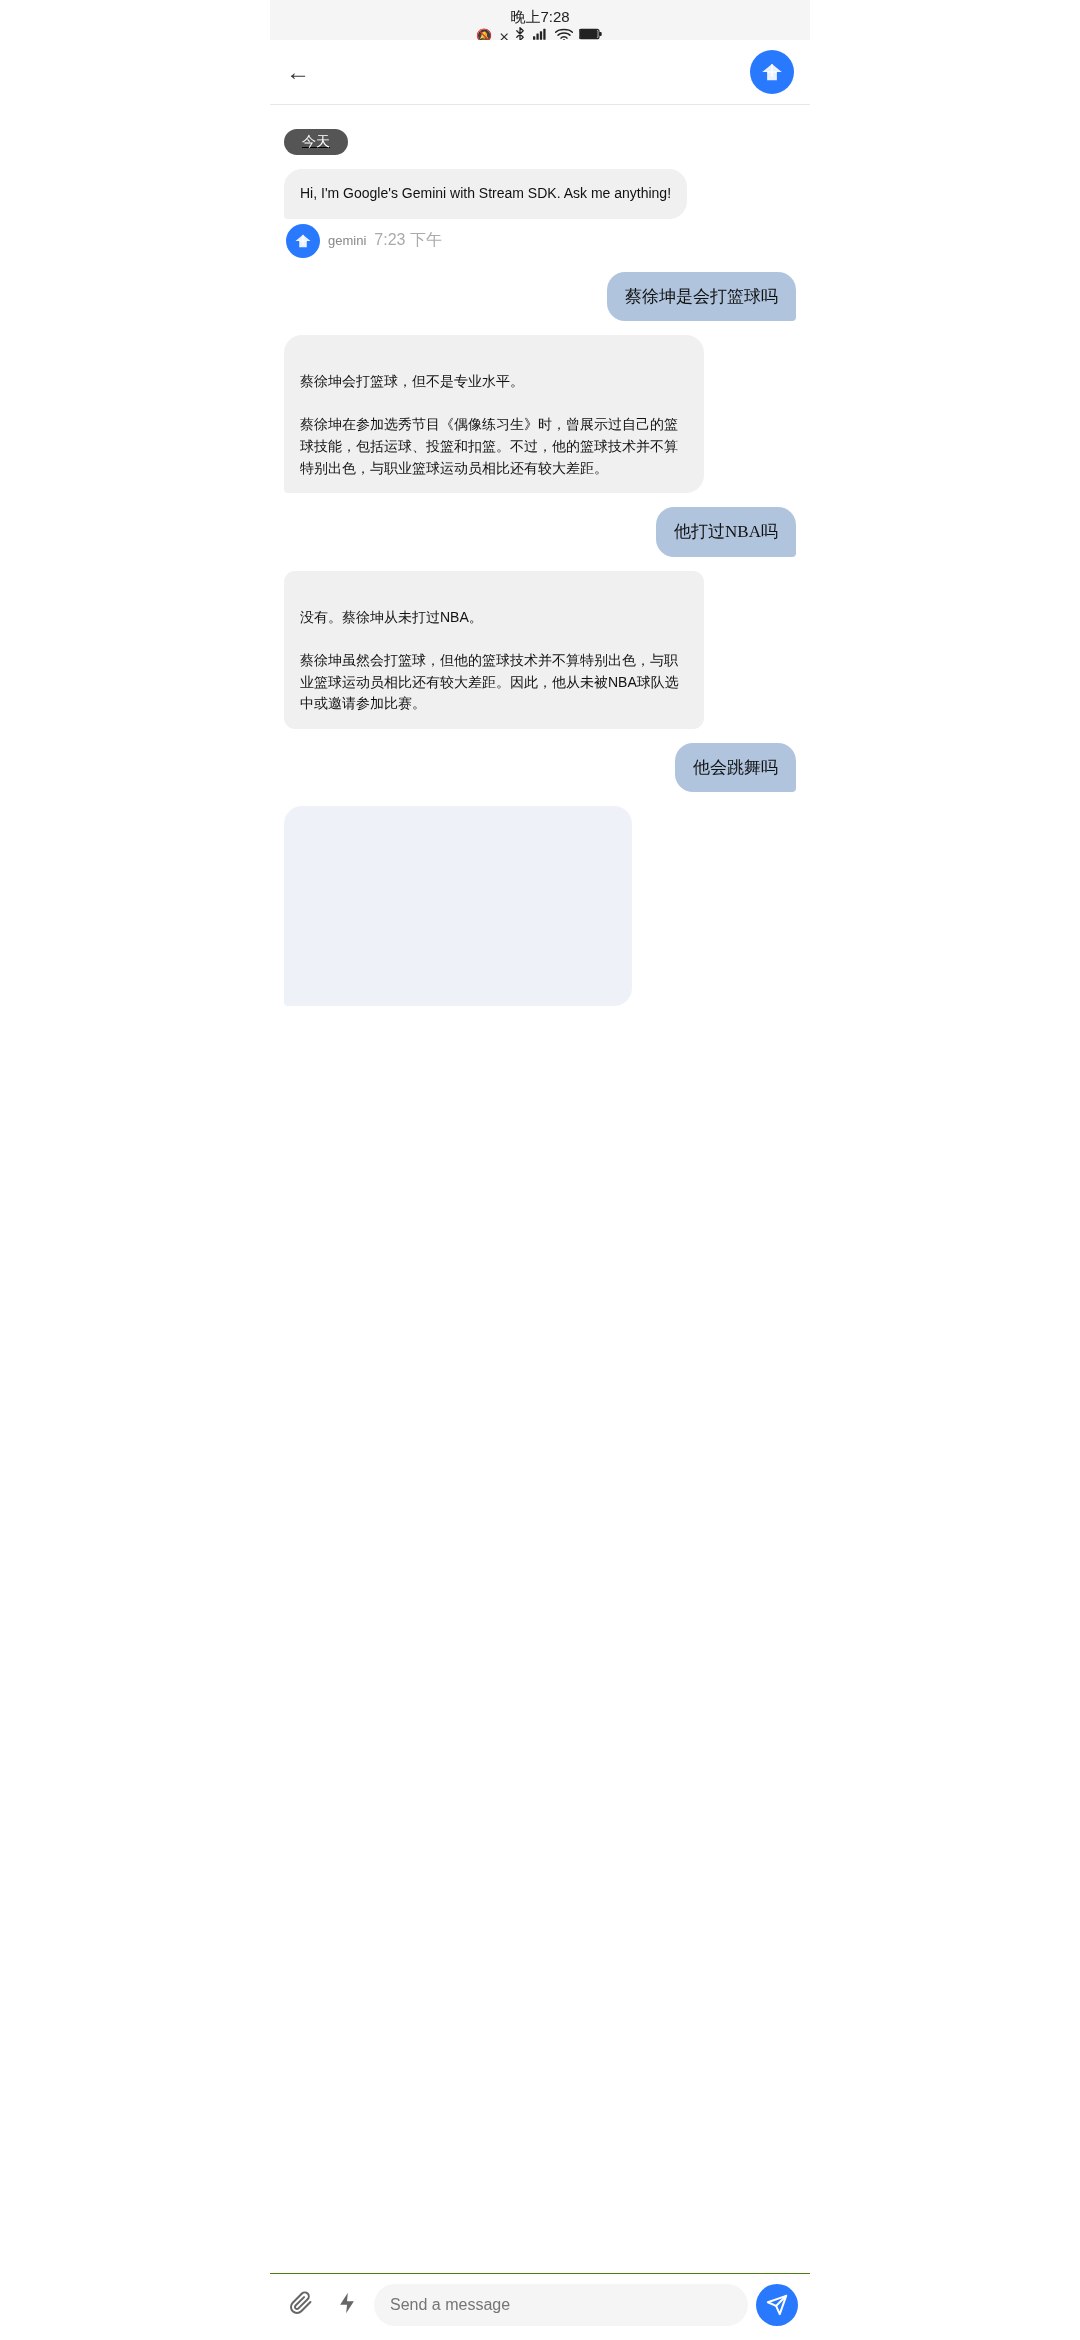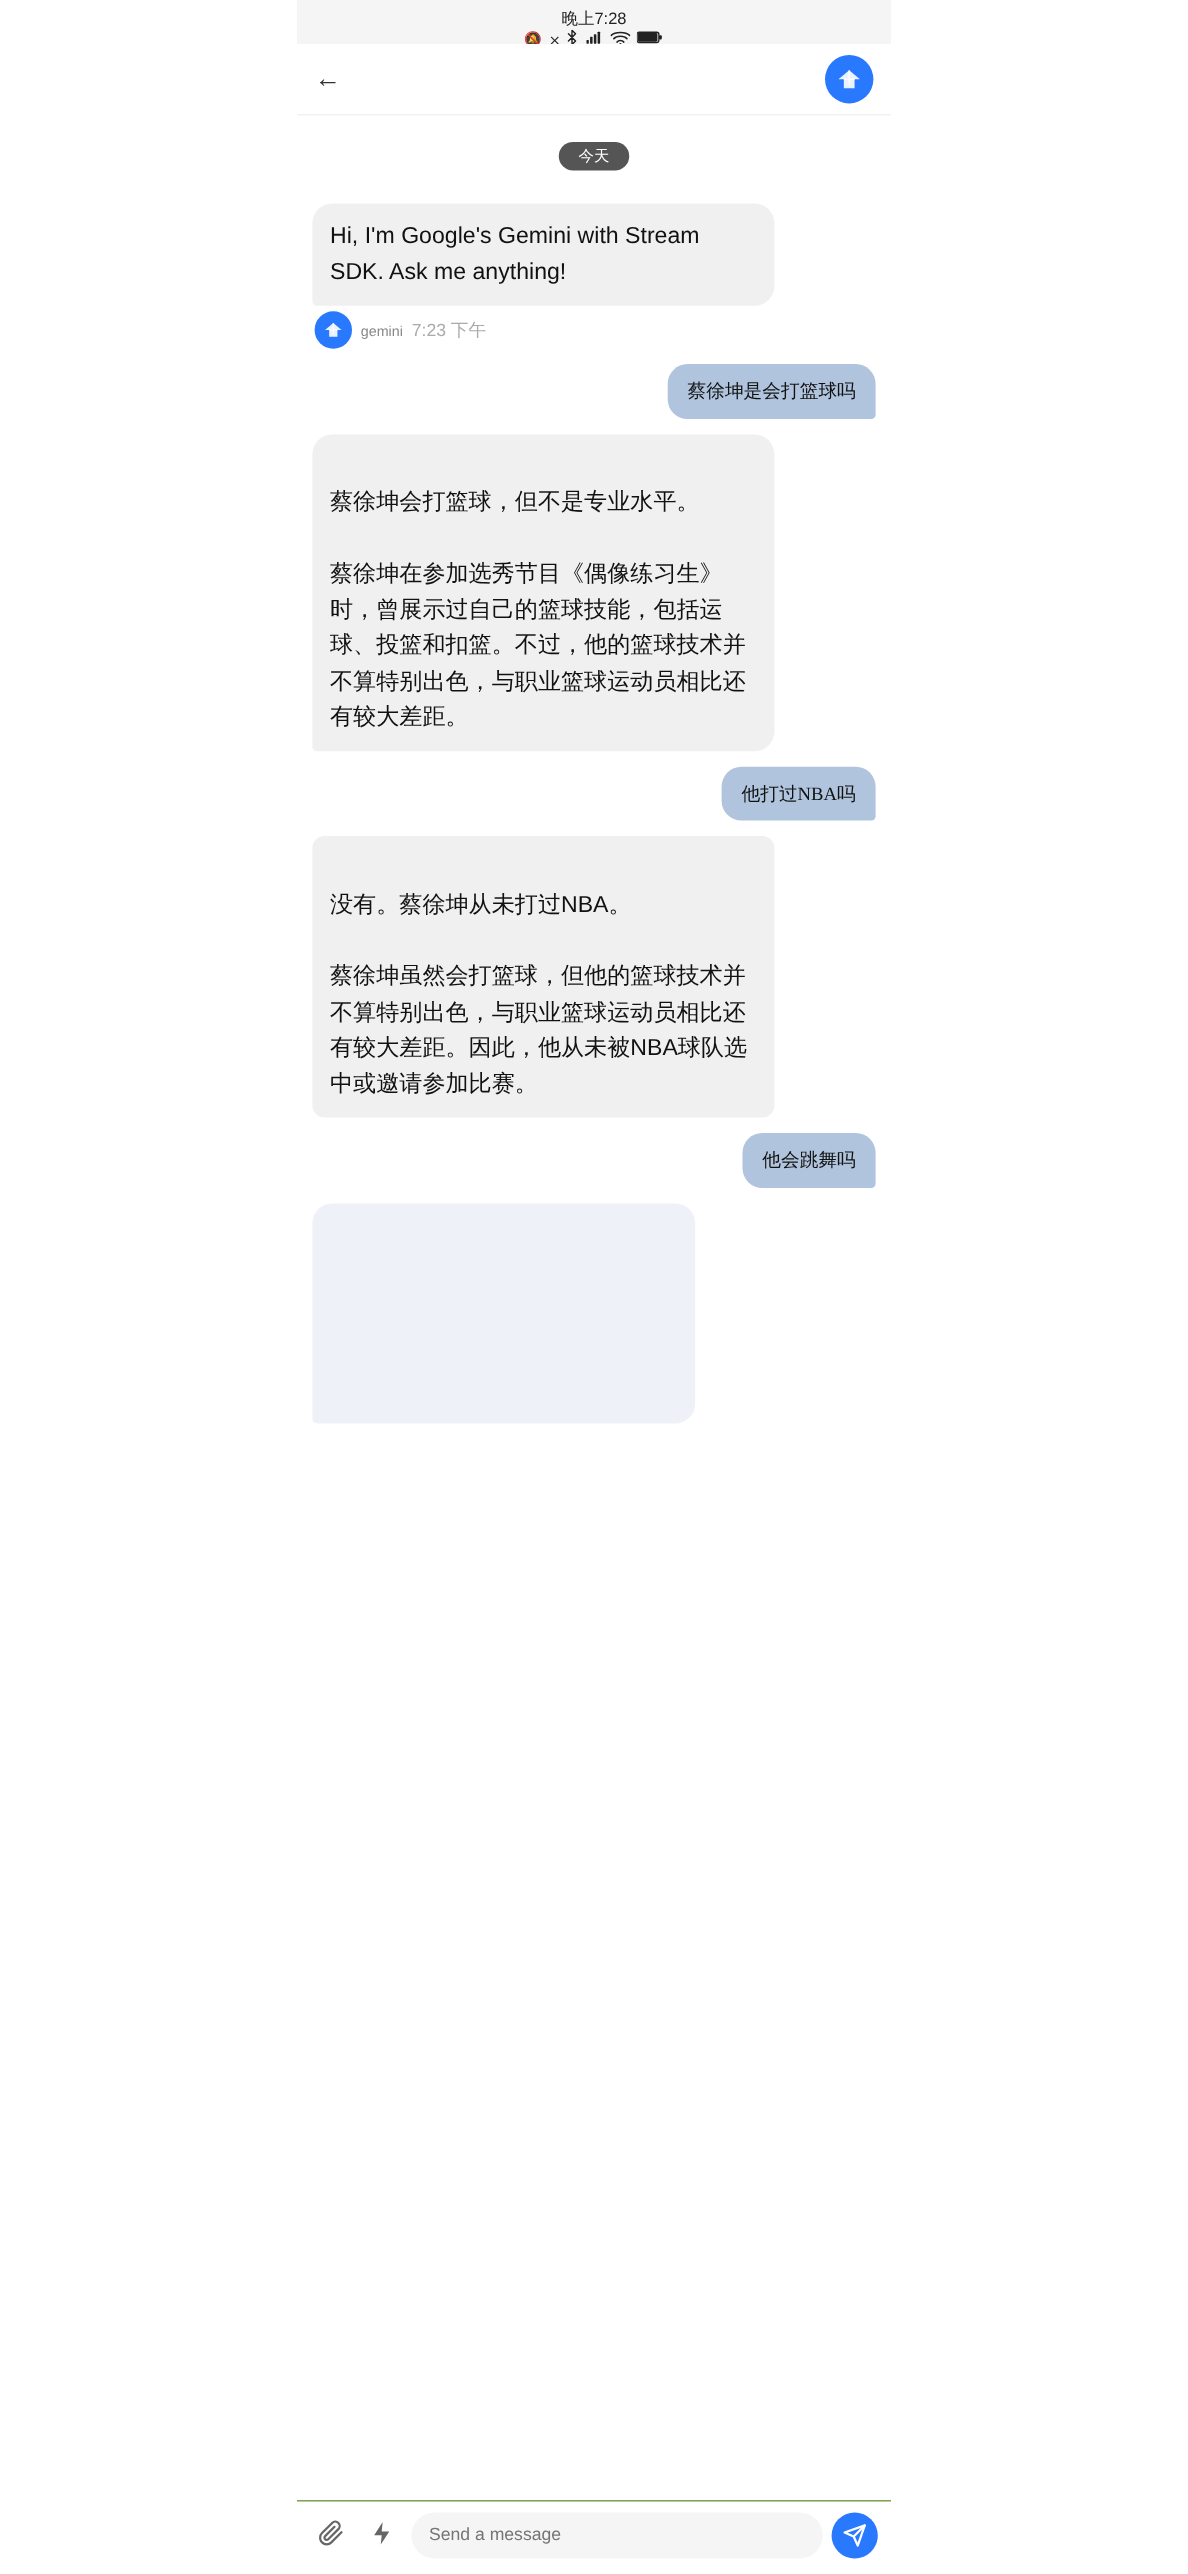--- a/index.html
+++ b/index.html
@@ -93,22 +93,22 @@
       padding: 16px 14px;
       background: #fff;
       display: flex;
       flex-direction: column;
       gap: 6px;
     }
 
     
     .date-badge {
       display: flex;
-      justify-content: center;
-      margin: 8px 0 24px 0;
+      margin: 8px 0 8px 0;
+      text-decoration: underline;
     }
     .date-badge span {
       background: #555;
       color: #fff;
       border-radius: 14px;
       padding: 4px 18px;
       font-size: 14px;
     }
 
     
@@ -116,21 +116,21 @@
       display: flex;
       flex-direction: column;
       align-items: flex-start;
       margin-bottom: 8px;
     }
     .msg-bot-bubble {
       background: #f0f0f0;
       border-radius: 18px 18px 18px 4px;
       padding: 14px 16px;
       max-width: 82%;
-      font-size: 21px;
+      font-size: 14px;
       color: #111;
       line-height: 1.55;
     }
     .msg-bot-meta {
       display: flex;
       align-items: center;
       gap: 8px;
       margin-top: 5px;
       margin-left: 2px;
     }

